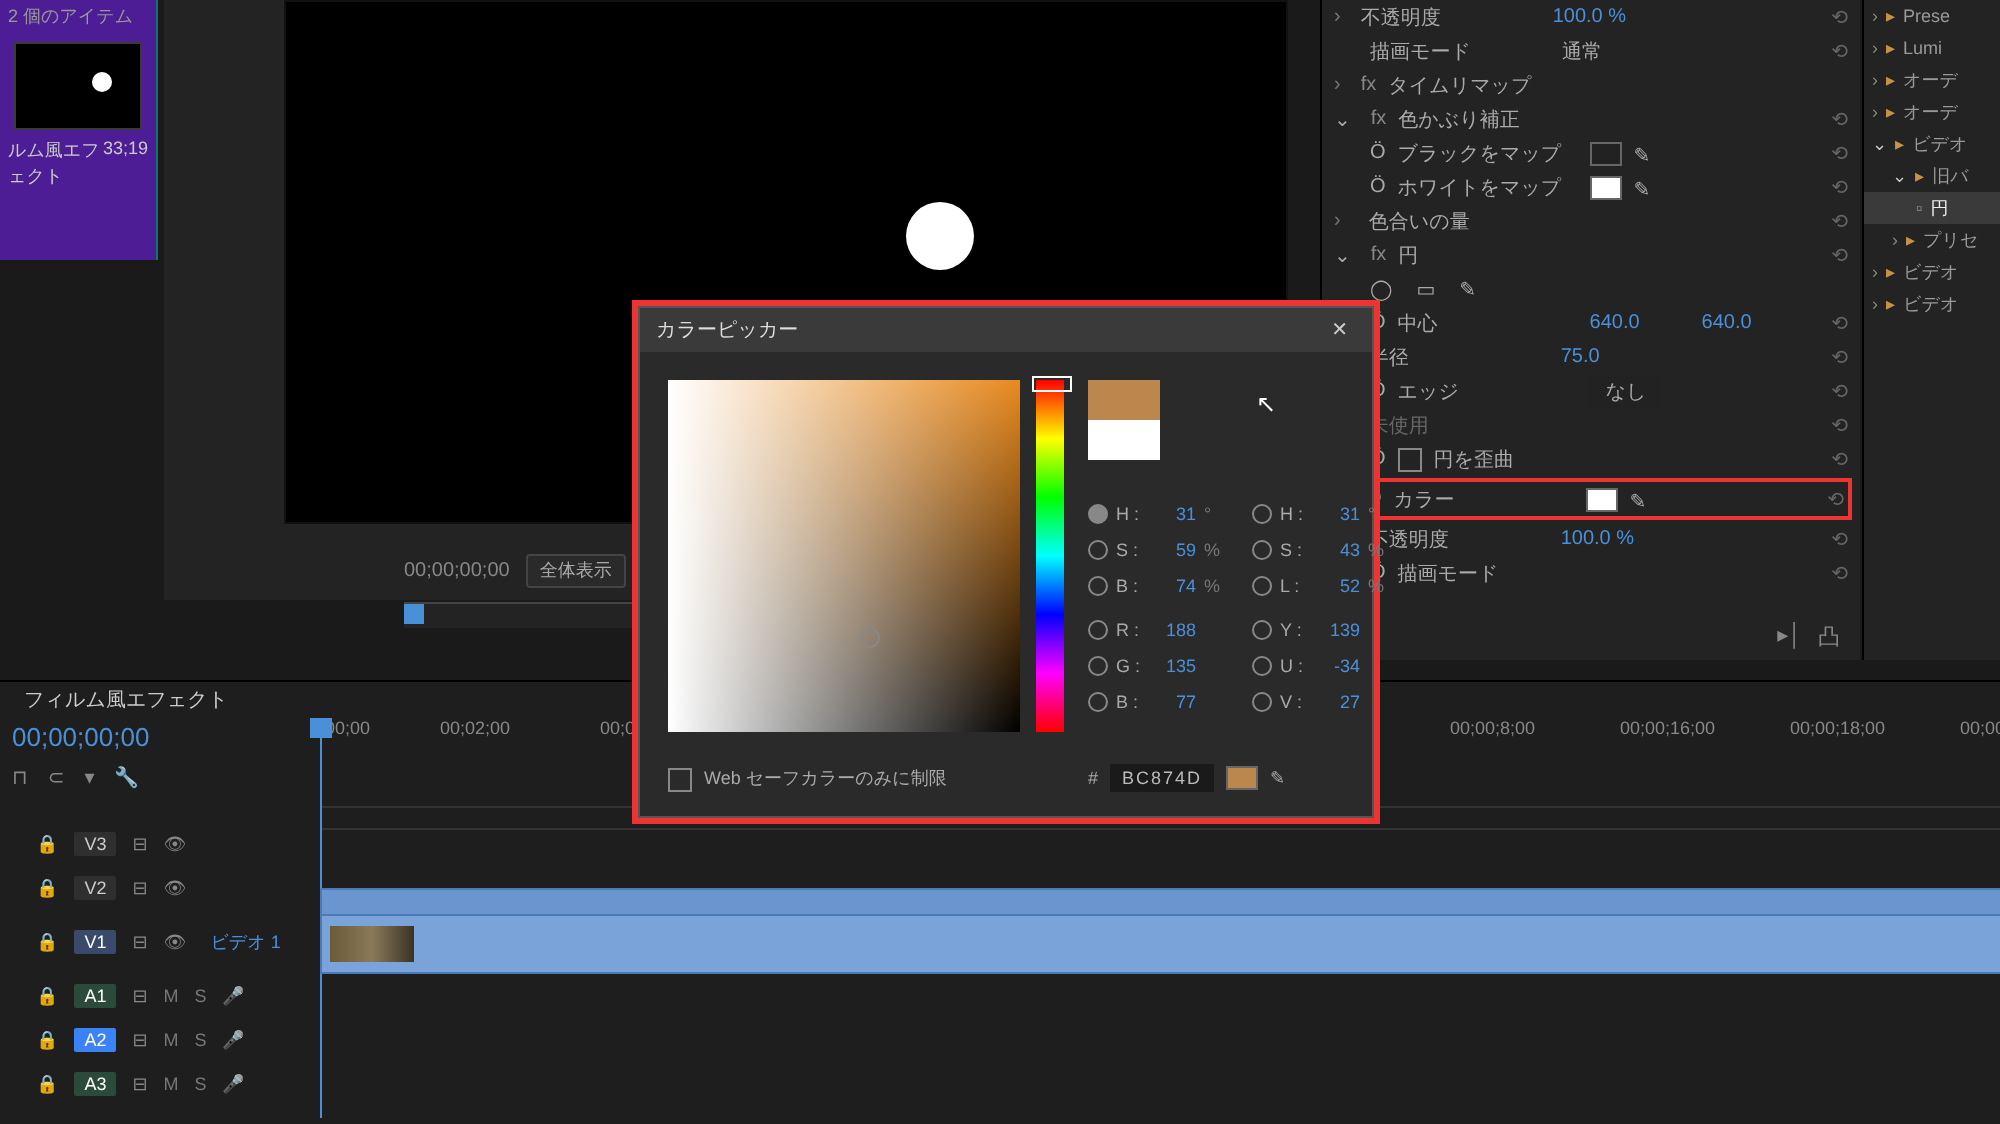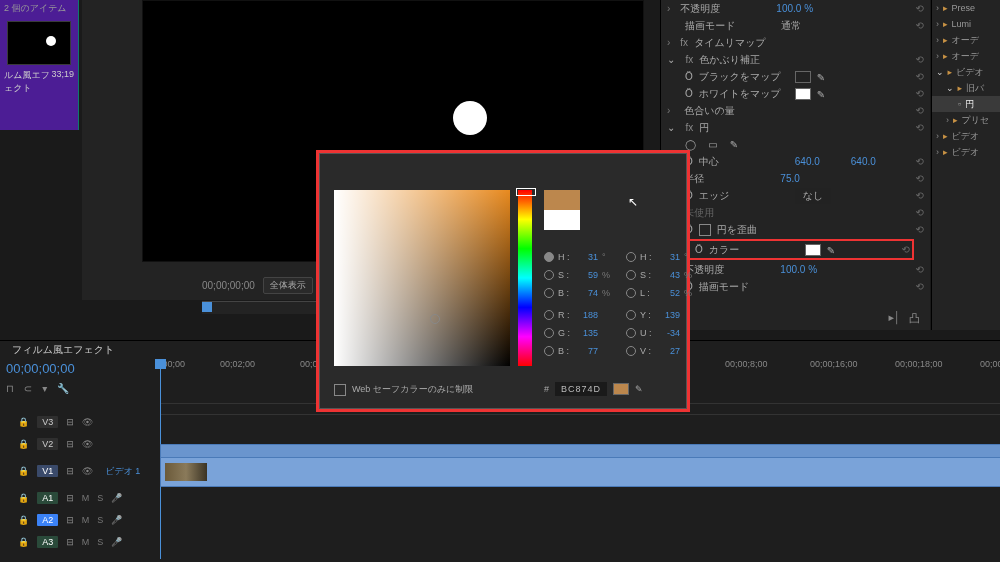--- a/index.html
+++ b/index.html
@@ -21,21 +21,21 @@
   
   .fx{left:660px;top:0;right:70px;height:330px;background:#232323;border-left:1px solid #000}
   .fx-row{display:flex;align-items:center;height:17px;padding:0 6px;font-size:10px;color:#aaa;gap:6px}
   .fx-row .name{flex:0 0 90px}
   .fx-row .val{flex:0 0 50px;color:#4a90d9}
   .fx-row .reset{margin-left:auto;color:#666}
   .fx-row .tw{color:#777;margin-right:4px}
   .fx-sw{width:14px;height:10px;background:#fff;border:1px solid #666}
   .fx-sw.dark{background:#222}
   .eyedrop{display:inline-block;width:10px;height:10px;color:#aaa}
-  .hl{border:2px solid #e33;padding:0 2px;margin:1px 16px}
+  .hl{border:2px solid #e33;padding:0 2px;margin:1px 4px}
   
   .brw{right:0;top:0;width:68px;height:330px;background:#232323;border-left:1px solid #000}
   .brw-row{display:flex;align-items:center;height:16px;font-size:9px;color:#999;padding-left:4px;gap:4px}
   .brw-row .chev{color:#888}
   .folder{color:#c89244}
   
   .tl{left:0;top:340px;width:1000px;height:222px;background:#1e1e1e;border-top:1px solid #000}
   .tl-hdr{position:absolute;left:12px;top:2px;font-size:10px;color:#ccc}
   .tl-tc{position:absolute;left:6px;top:20px;font-size:13px;color:#4a90d9}
   .tl-tools{position:absolute;left:6px;top:42px;display:flex;gap:10px;color:#888}
@@ -336,20 +336,24 @@
   </div>
   <div class="clip" style="left:160px;top:116px;width:838px;height:28px">
 
     <div class="cthumb"></div>
   </div>
   <div class="clip" style="left:160px;top:103px;width:838px;height:12px;background:#6a95ce"></div>
 </div>
 
 <div class="dlg-wrap">
   <div class="dlg">
+    <div class="dlg-title">
+      <span>カラーピッカー</span>
+      <span class="dlg-close">✕</span>
+    </div>
     <div class="cp-main">
       <div class="cp-mark"></div>
     </div>
     <div class="cp-hue"></div>
     <div class="cp-hue-mk"></div>
     <div class="cp-sw">
       <div class="new"></div>
       <div class="old"></div>
     </div>
     <span class="cursor">↖</span>

